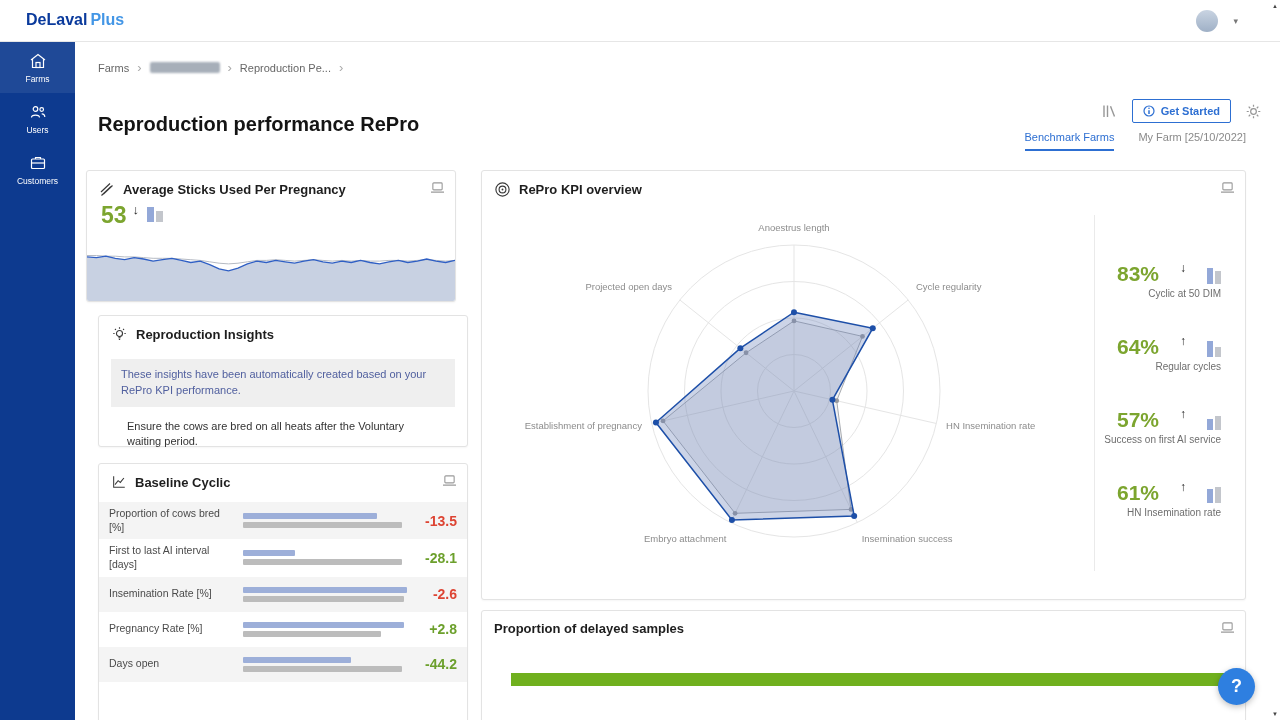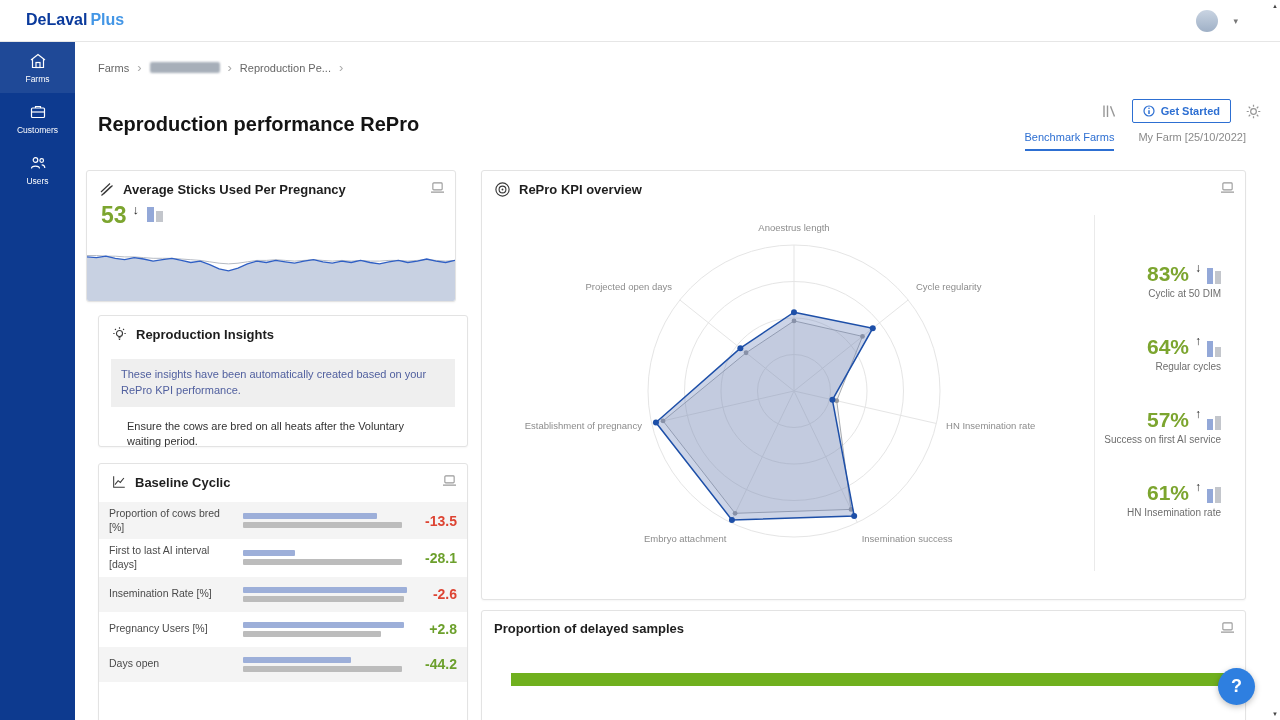--- a/index.html
+++ b/index.html
@@ -90,21 +90,21 @@
   .card-radar { left:481px; top:170px; width:765px; height:430px; overflow:hidden; }
   #radar-svg { position:absolute; left:0; top:20px; }
   .radar-label { font-size:9.5px; fill:#8C8C8C; }
   .radar-poly-farm { fill:rgba(110,133,185,0.35); stroke:#1D4FA8; stroke-width:1.5; }
   .radar-poly-benchmark { fill:rgba(150,150,155,0.12); stroke:#A7AAAF; stroke-width:1; }
   .radar-dot-farm { fill:#1D4FA8; }
   .radar-dot-benchmark { fill:#97999E; }
   .radar-divider { position:absolute; left:612px; top:44px; height:356px; width:1px; background:#EAEAEA; }
   .radar-stats { position:absolute; right:24px; top:92px; width:150px; }
   .kpi { margin-bottom:37px; text-align:right; }
-  .kpi-top { display:flex; justify-content:flex-end; align-items:flex-end; gap:6px; }
+  .kpi-top { display:flex; justify-content:flex-end; align-items:flex-end; gap:21px; }
   .kpi-val { font-size:21px; font-weight:700; color:#7CA52F; line-height:1; }
   .kpi-arrow { font-size:12px; font-weight:700; color:#1A1A1A; align-self:flex-start; margin-top:-2px; }
   .kpi-bars { display:flex; align-items:flex-end; gap:2px; height:17px; }
   .kb { display:block; width:6px; }
   .kpi-label { font-size:10px; color:#6E6E6E; margin-top:4px; }
 
   
   .card-delayed { left:481px; top:610px; width:765px; height:140px; overflow:hidden; }
   .delayed-track { position:absolute; left:29px; right:14px; top:62px; height:13px; background:transparent; }
   .delayed-fill { height:13px; background:#70B01E; }
@@ -137,37 +137,37 @@
         <path d="M2 8 L9 2.5 L16 8"></path>
           <path d="M3.5 7 V15.5 H14.5 V7"></path>
           <rect x="7" y="10.5" width="4" height="5"></rect>
       </svg>
     </span>
     <span class="side-label">Farms</span>
   </div>
   <div class="side-item">
     <span>
       <svg width="18" height="18" viewBox="0 0 18 18" fill="none" stroke="#fff" stroke-width="1.2">
-        <path d="M6.5 5 V3.5 H11.5 V5"></path>
-          <rect x="2.5" y="5" width="13" height="9.5" rx="1"></rect>
-          <path d="M2.5 9 H15.5"></path>
-      </svg>
-    </span>
-    <span class="side-label">Customers</span>
-  </div>
-  <div class="side-item">
-    <span>
-      <svg width="18" height="18" viewBox="0 0 18 18" fill="none" stroke="#fff" stroke-width="1.2">
         <circle cx="6.5" cy="6" r="2.3"></circle>
           <path d="M2.5 14.5 C2.5 11.3 10.5 11.3 10.5 14.5"></path>
         <circle cx="12.7" cy="6.5" r="1.8"></circle>
           <path d="M12.7 10.8 C15 10.8 15.8 12.6 15.8 14"></path>
       </svg>
     </span>
     <span class="side-label">Users</span>
+  </div>
+  <div class="side-item">
+    <span>
+      <svg width="18" height="18" viewBox="0 0 18 18" fill="none" stroke="#fff" stroke-width="1.2">
+        <path d="M6.5 5 V3.5 H11.5 V5"></path>
+          <rect x="2.5" y="5" width="13" height="9.5" rx="1"></rect>
+          <path d="M2.5 9 H15.5"></path>
+      </svg>
+    </span>
+    <span class="side-label">Customers</span>
   </div>
 </div>
 
 <div class="breadcrumb">
   <span class="bc-link">Farms</span>
   <span class="bc-sep">›</span>
   <span class="bc-redacted"></span>
   <span class="bc-sep">›</span>
   <span class="bc-link">Reproduction Pe...</span>
   <span class="bc-sep">›</span>
@@ -283,21 +283,21 @@
     </div>
     <div class="b-row alt">
       <div class="b-label">Insemination Rate [%]</div>
       <div class="b-bars">
         <div class="b-bar b-bar-farm" style="width: 100%;"></div>
         <div class="b-bar b-bar-bench" style="width: 98%;"></div>
       </div>
       <div class="b-val tone-red">-2.6</div>
     </div>
     <div class="b-row">
-      <div class="b-label">Pregnancy Users [%]</div>
+      <div class="b-label">Pregnancy Rate [%]</div>
       <div class="b-bars">
         <div class="b-bar b-bar-farm" style="width: 98%;"></div>
         <div class="b-bar b-bar-bench" style="width: 84%;"></div>
       </div>
       <div class="b-val tone-green">+2.8</div>
     </div>
     <div class="b-row alt">
       <div class="b-label">Days open</div>
       <div class="b-bars">
         <div class="b-bar b-bar-farm" style="width: 66%;"></div>

